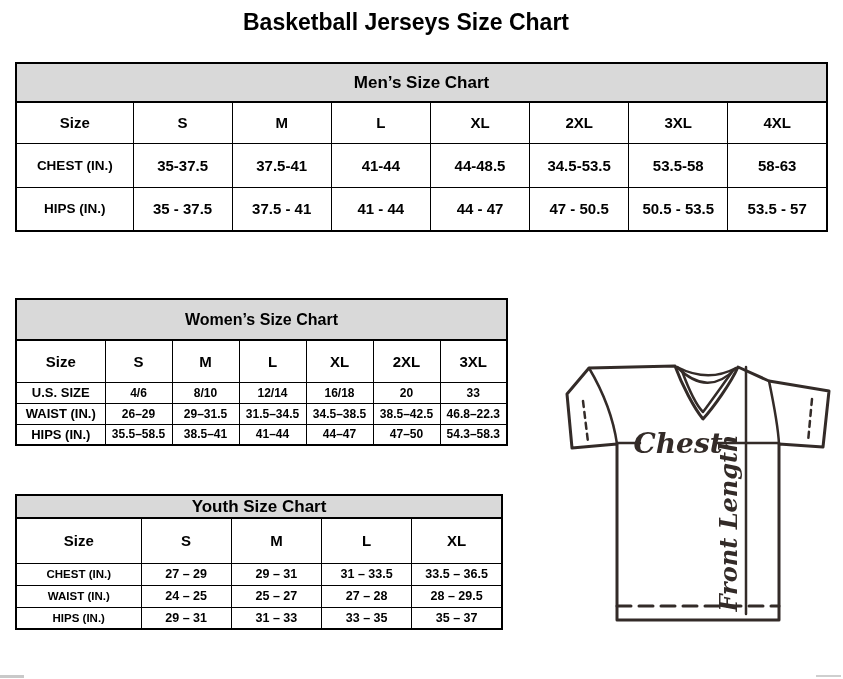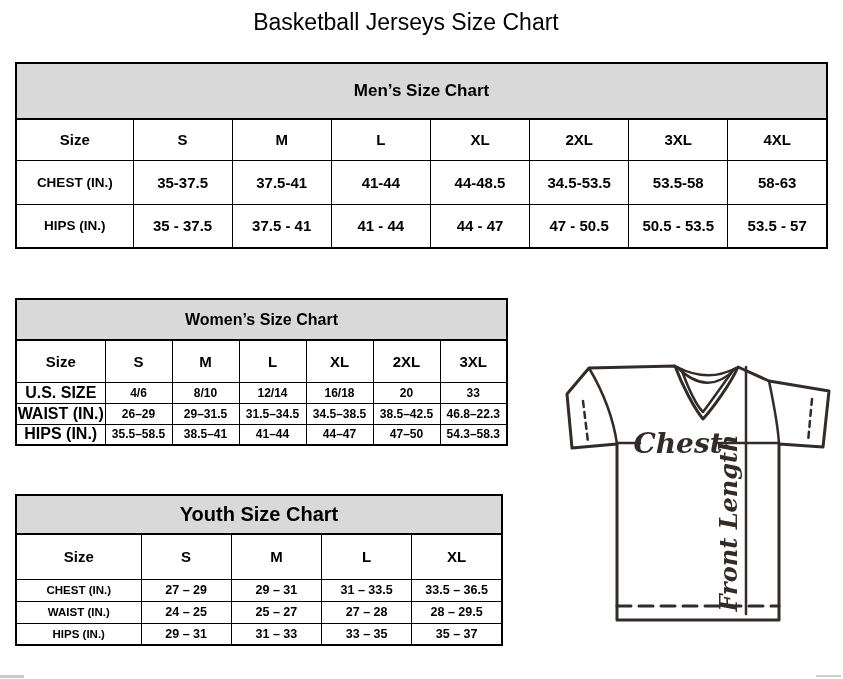--- a/index.html
+++ b/index.html
@@ -1,33 +1,33 @@
 <!DOCTYPE html>
 <html><head>
 <meta charset="utf-8">
 <style>
   *{margin:0;padding:0;box-sizing:border-box}
   html,body{width:843px;height:679px}
   body{background:#fff;font-family:"Liberation Sans",sans-serif;position:relative;overflow:hidden;color:#000}
-  .page-title{position:absolute;top:9px;left:0;width:812px;text-align:center;font-size:23px;font-weight:normal;letter-spacing:0px}
+  .page-title{position:absolute;top:9px;left:0;width:812px;text-align:center;font-size:23px;font-weight:bold;letter-spacing:0px}
   table{border-collapse:collapse;table-layout:fixed;position:absolute;background:#fff;border:2px solid #000}
   td,th{border:1px solid #000;text-align:center;vertical-align:middle;font-weight:bold;overflow:hidden;white-space:nowrap}
   .ttl td{background:#d9d9d9;border-bottom:2px solid #000}
   #men{left:15px;top:62px;width:813px}
-  #men .ttl td{height:56px;font-size:17px}
+  #men .ttl td{height:39px;font-size:17px}
   #men .hdr th{height:41px;font-size:15px}
   #men .row td{height:44px;font-size:15px}
   #men .row th{font-size:13.5px}
   #women{left:15px;top:298px;width:493px}
   #women .ttl td{height:41px;font-size:16px}
   #women .hdr th{height:42px;font-size:15px}
   #women .row td{height:21px;font-size:12px}
-  #women .row th{font-size:16px}
+  #women .row th{font-size:13px}
   #youth{left:15px;top:494px;width:488px}
-  #youth .ttl td{height:39px;font-size:20px}
+  #youth .ttl td{height:23px;font-size:17px}
   #youth .hdr th{height:45px;font-size:15px}
   #youth .row td{height:22px;font-size:12.5px}
   #youth .row th{font-size:11.5px}
   .jersey{position:absolute;left:565px;top:363px;width:270px;height:262px}
   .jersey text{font-family:"DejaVu Serif","Liberation Serif",serif;font-style:italic;font-weight:bold;fill:#332b28}
   .edge{position:absolute;background:#c9c9c9}
   #edgeL{left:0;top:675px;width:24px;height:3px}
   #edgeR{left:816px;top:675px;width:25px;height:2px;background:#cfcfcf}
 </style>
 </head>

